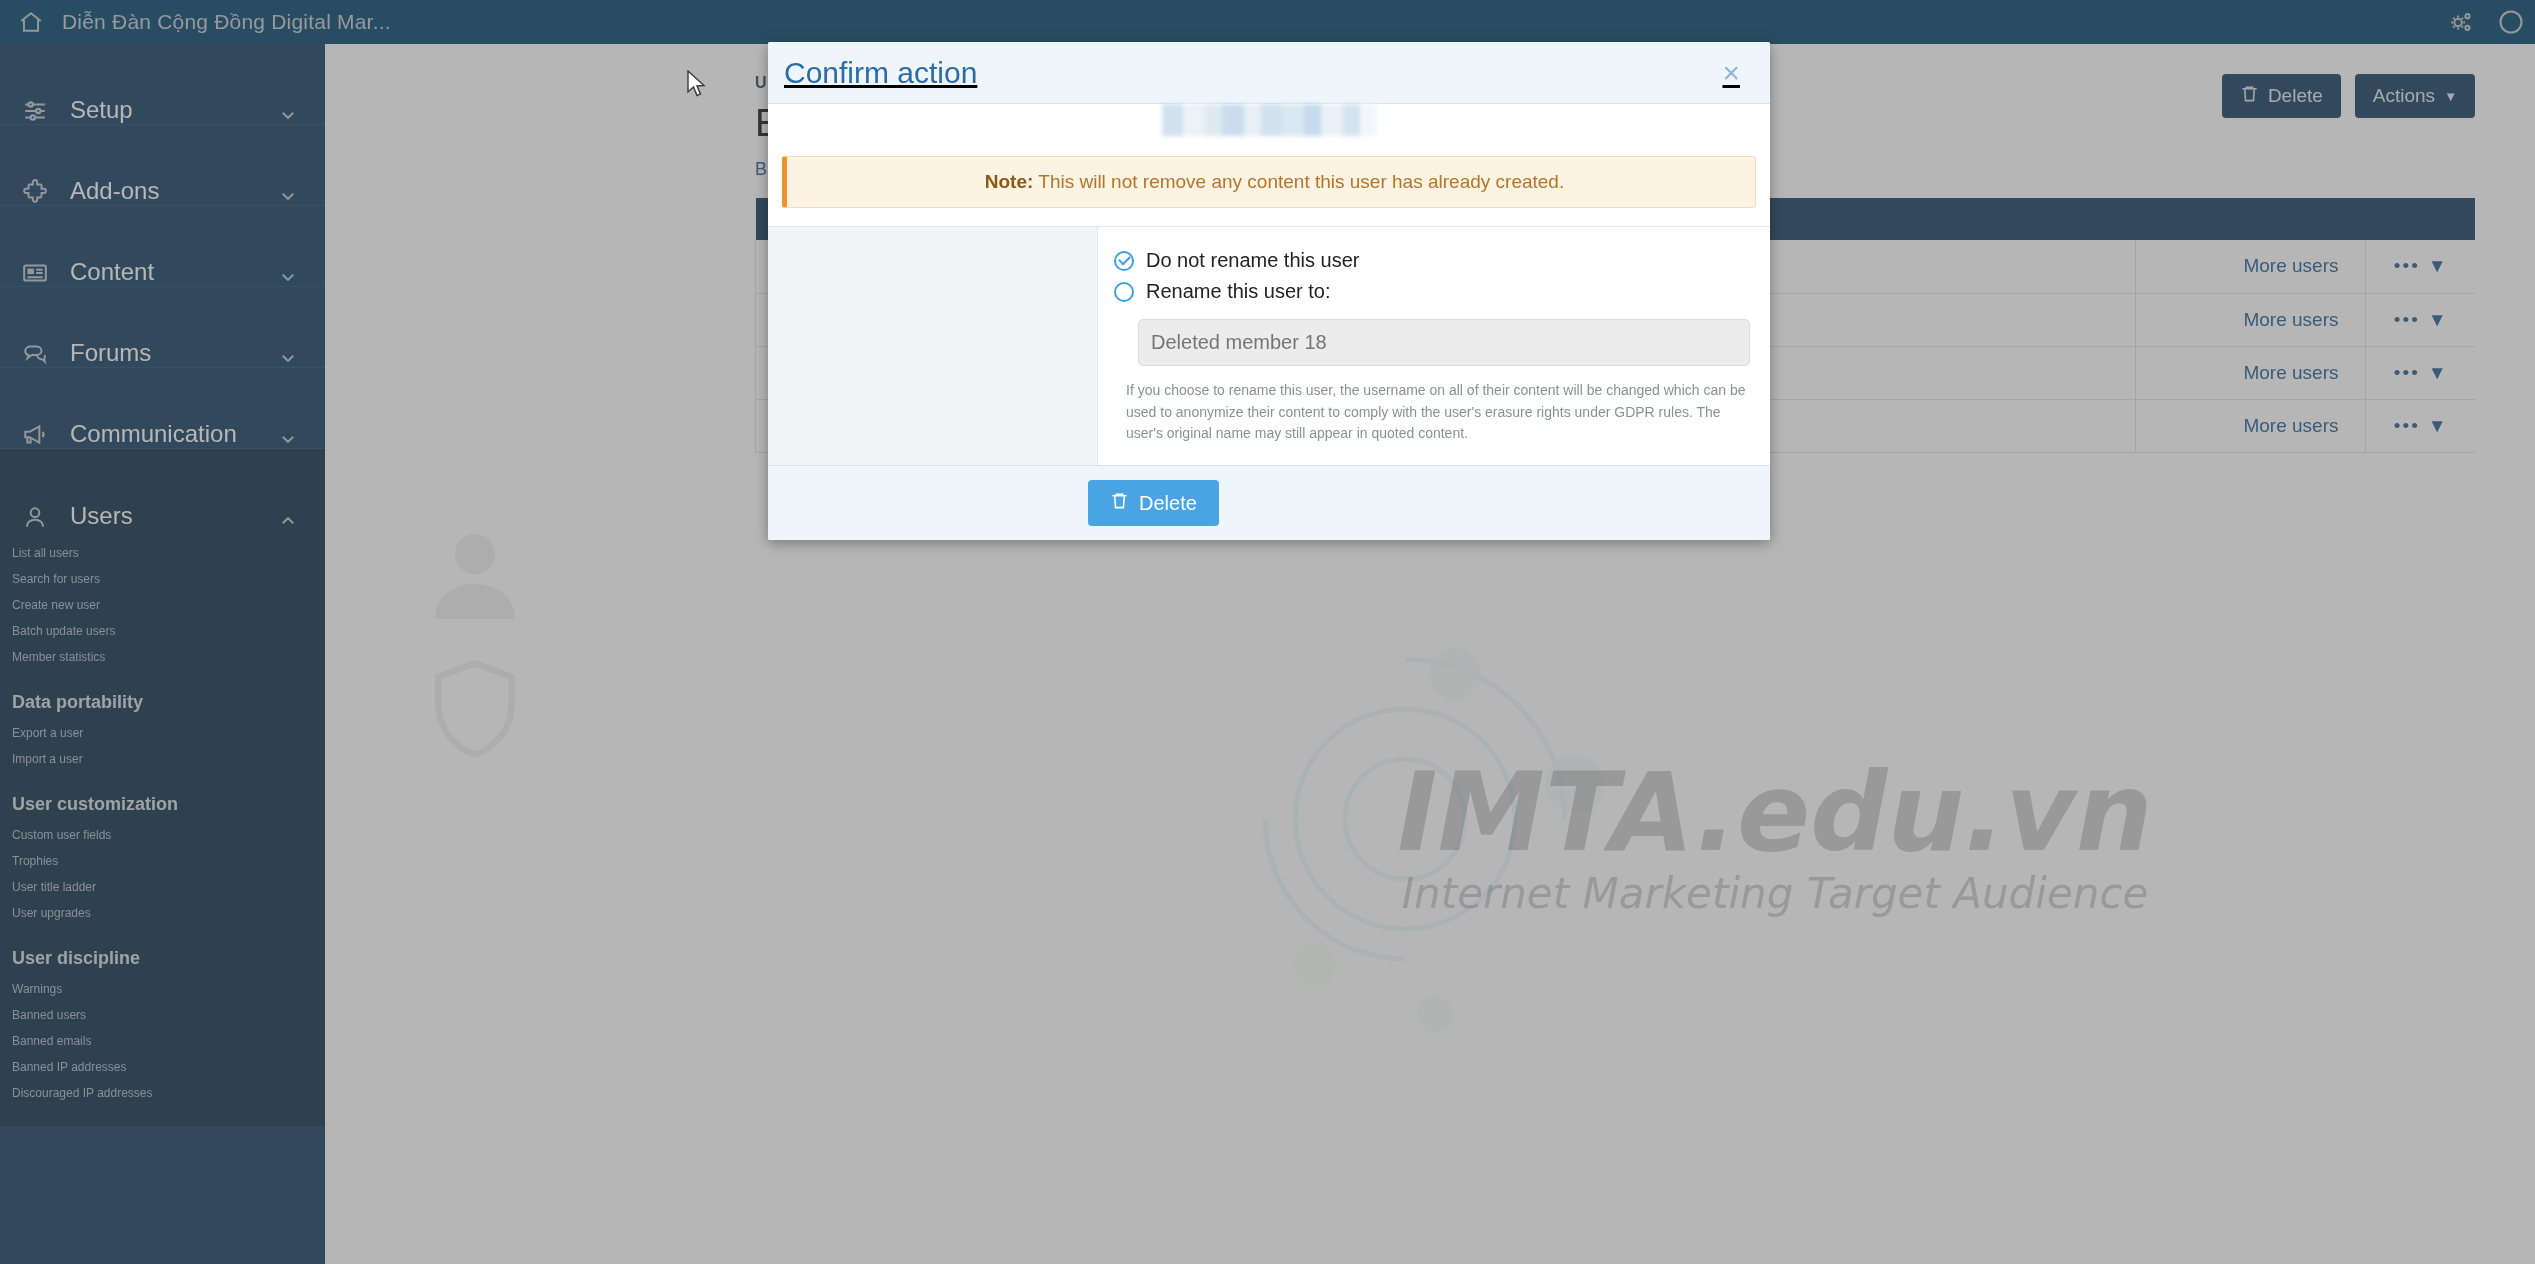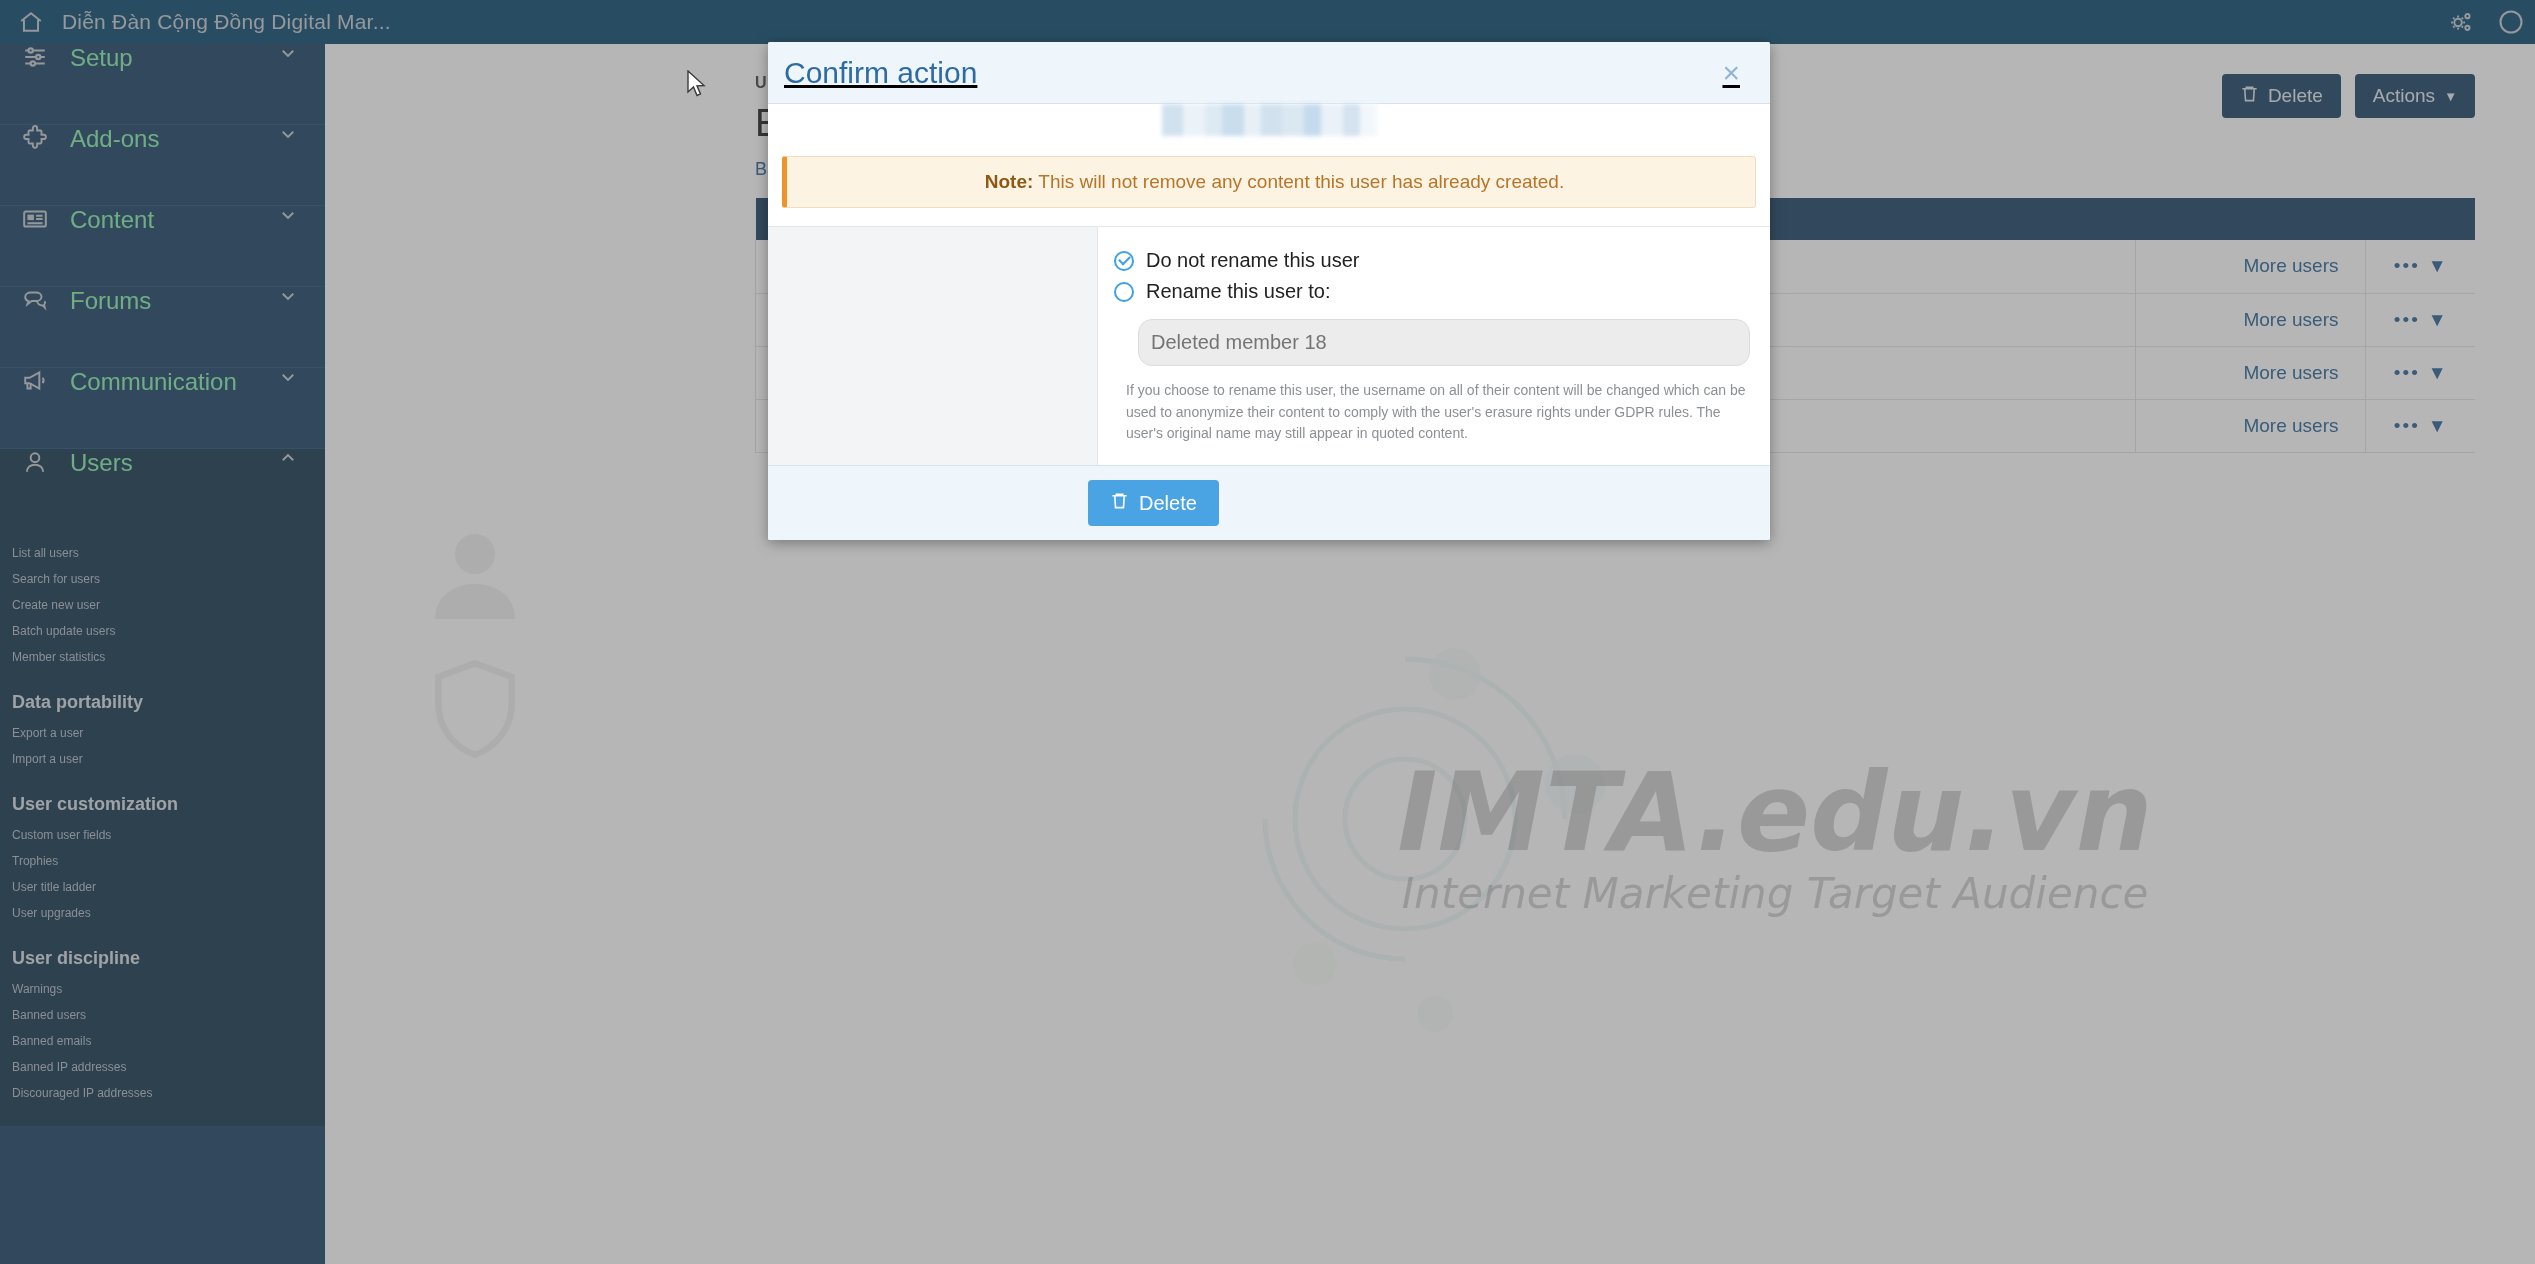--- a/index.html
+++ b/index.html
@@ -39,25 +39,25 @@
   
   .sidebar {
     position: absolute; top: 44px; left: 0;
     width: 325px; height: 1220px;
     background: #1c4466;
     z-index: 35;
     overflow: hidden;
   }
   .side-group {
     height: 81px;
-    display: flex; align-items: flex-start;
+    display: flex; align-items: flex-end;
     padding: 0 26px 0 22px;
     border-bottom: 1px solid #23527c;
     cursor: pointer;
-    color: #86efac;
+    color: #ffffff;
   }
   .side-group .gicon {
     width: 40px; display: flex; align-items: center;
     flex: 0 0 40px;
   }
   .side-group .glabel {
     font-size: 24px;
     flex: 1;
     padding-left: 8px;
     white-space: nowrap;
@@ -250,21 +250,21 @@
     width: 9px; height: 5px;
     border-left: 2px solid #3fa0e8;
     border-bottom: 2px solid #3fa0e8;
     transform: rotate(-45deg) translate(1px,-1px);
   }
   .rename-input {
     margin: 12px 0 0 24px;
     width: calc(100% - 24px);
     background: #ececec;
     border: 1px solid #dcdcdc;
-    border-radius: 14px;
+    border-radius: 5px;
     padding: 11px 12px;
     font-size: 20px;
     color: #9a9a9a;
     font-family: "Liberation Sans", sans-serif;
   }
   .helper {
     margin: 14px 0 0 12px;
     font-size: 14px;
     line-height: 1.55;
     color: #8c9094;

